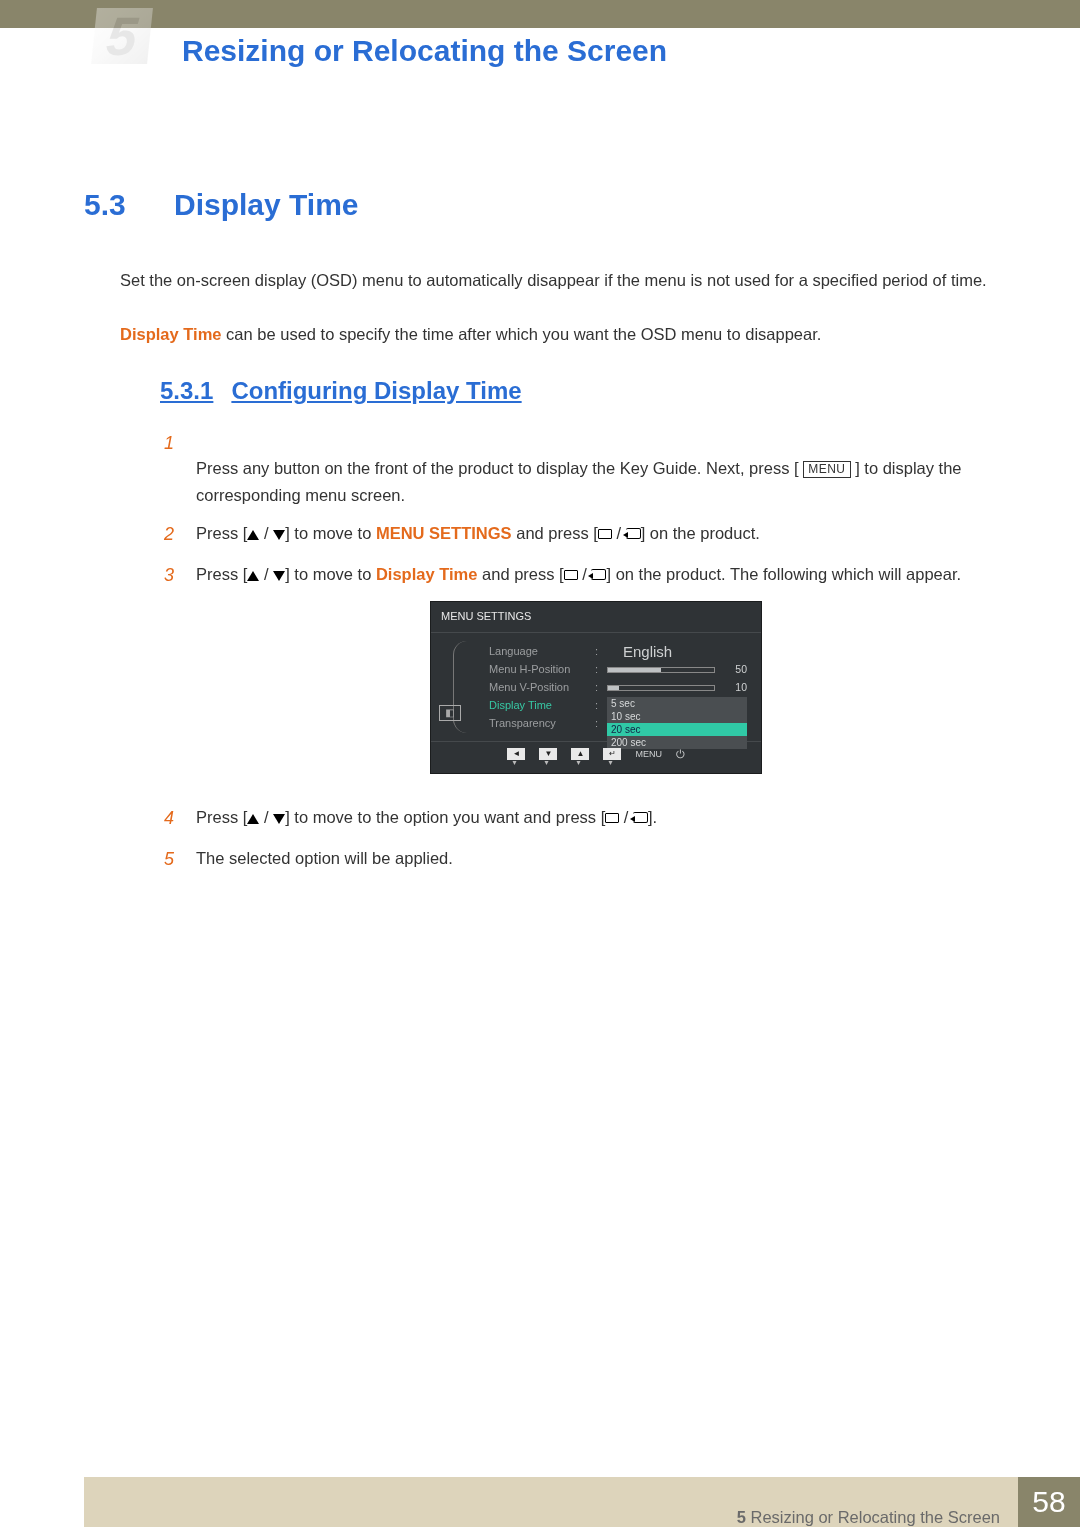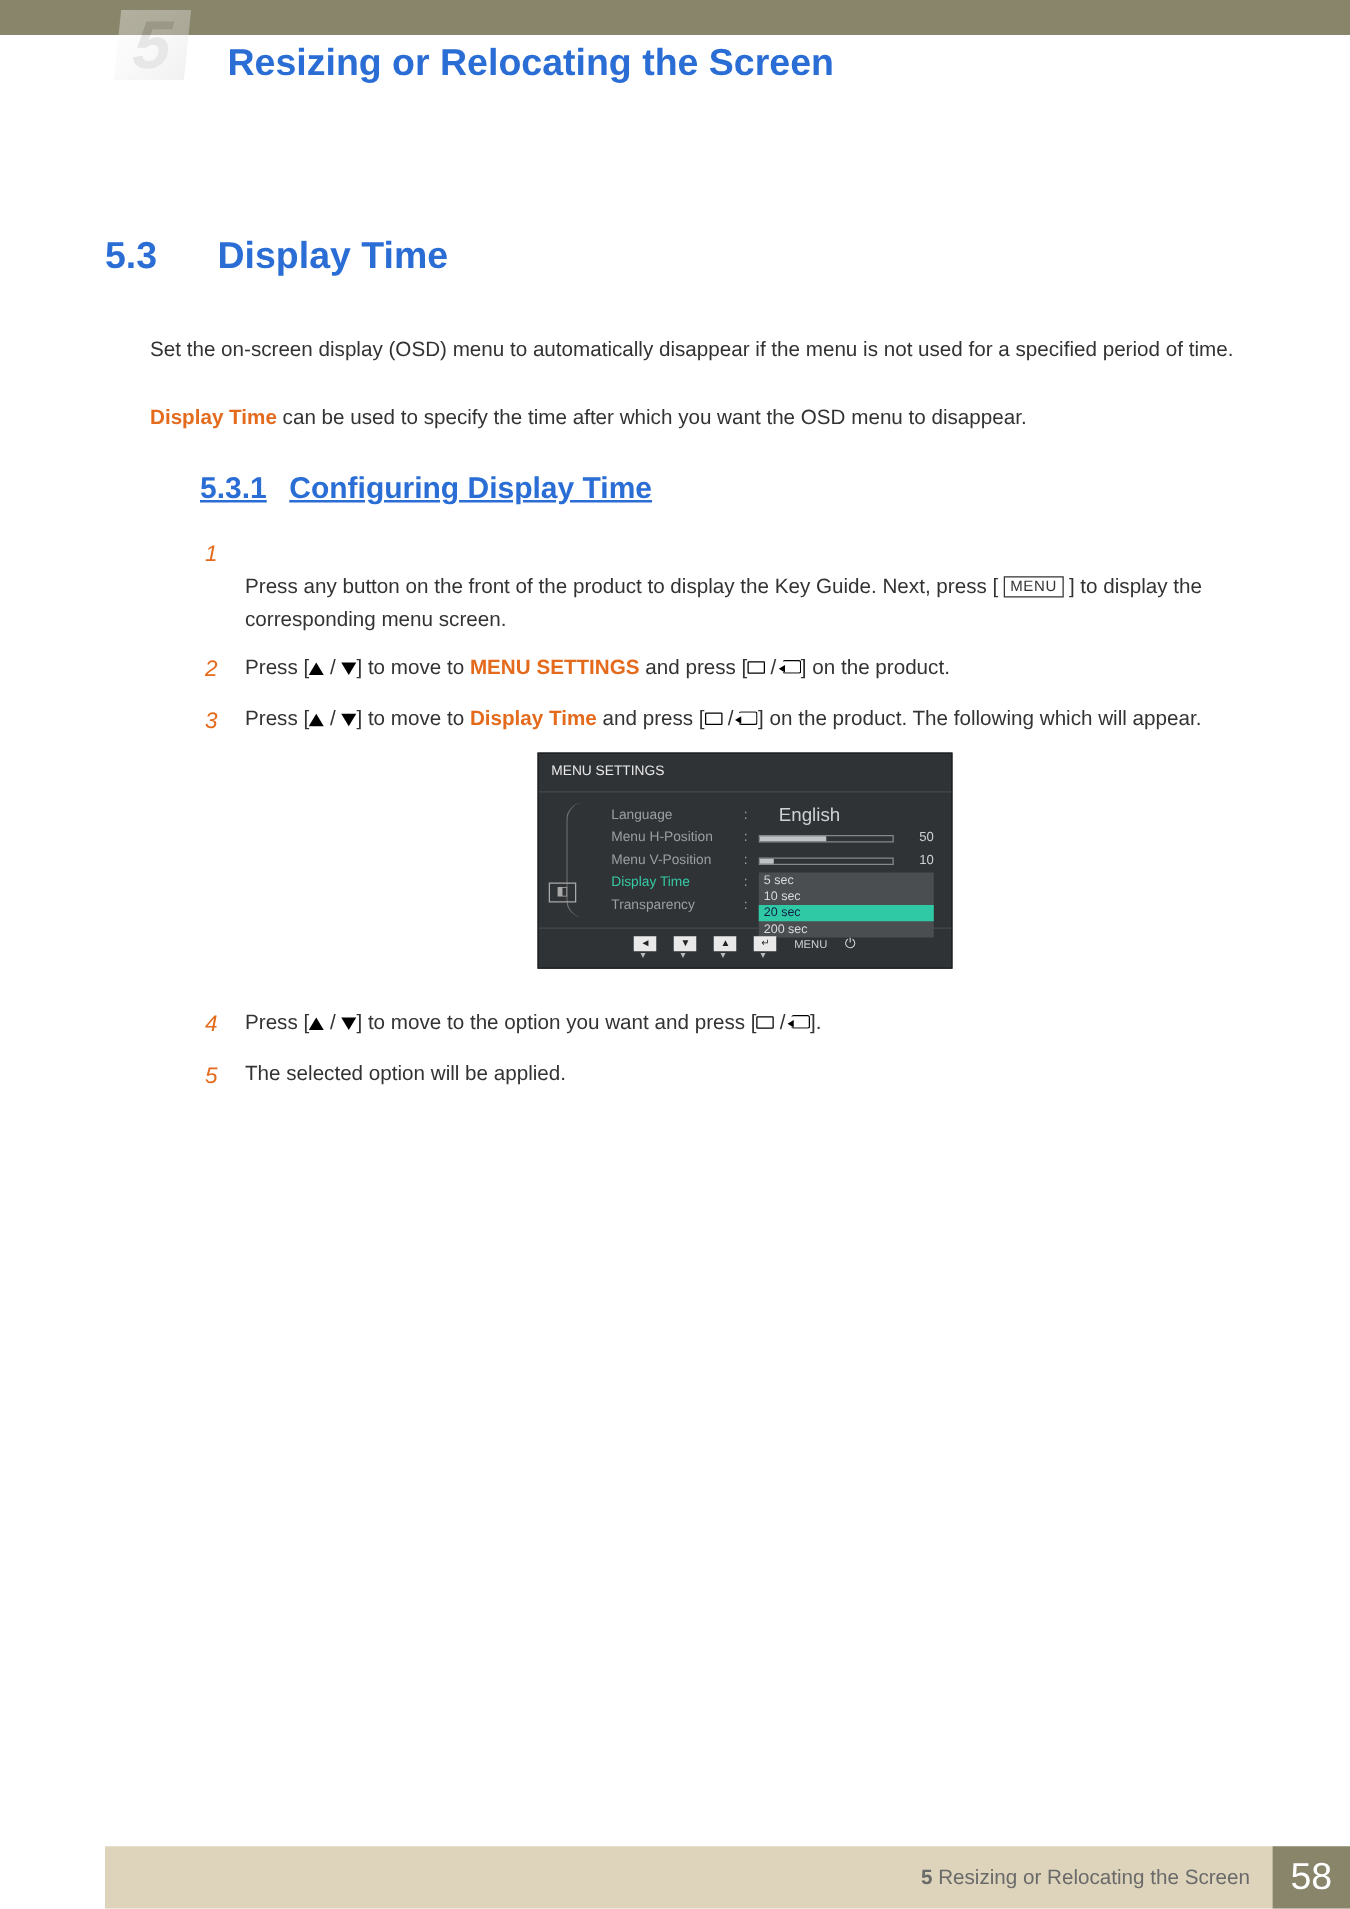--- a/index.html
+++ b/index.html
@@ -152,21 +152,21 @@
     content:"▾"; position:absolute; bottom:-9px; left:5px; font-size:8px; color:#bbb;
   }
   .osd-auto { font-size: 9px;}
   .osd-power { font-size: 11px;}
 
   .footer {
     position: absolute; bottom: 0; left: 0; right: 0;
     height: 50px; display: flex; align-items: stretch;
   }
   .footer-beige { flex: 1; background: #ddd4bb;
-    display:flex; align-items:center; justify-content:flex-end;
+    display:flex; align-items:flex-end; justify-content:flex-end;
     padding-right: 18px; color:#6a6a6a; font-size: 16.5px;
   }
   .footer-olive { width: 62px; background: #89856a;
     color:#fff; font-size: 30px; display:flex; align-items:center; justify-content:center;
   }
   .footer-left-gap { width: 84px; background: #fff; }
 </style>
 </head>
 <body>
 <div class="page">

